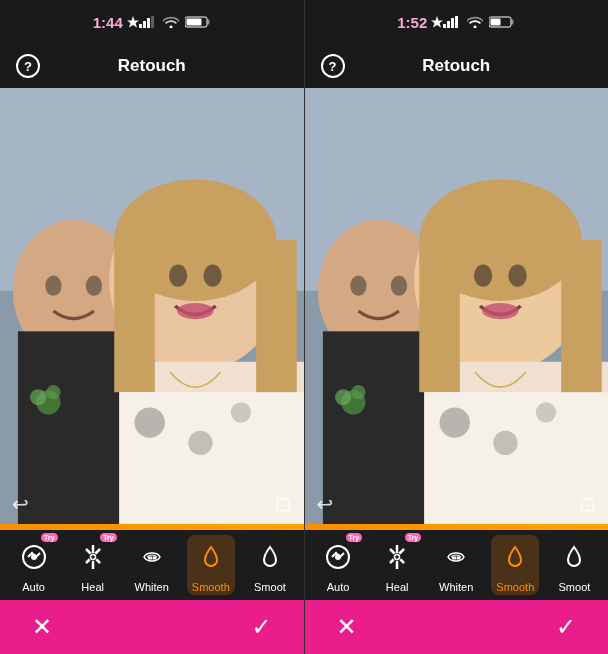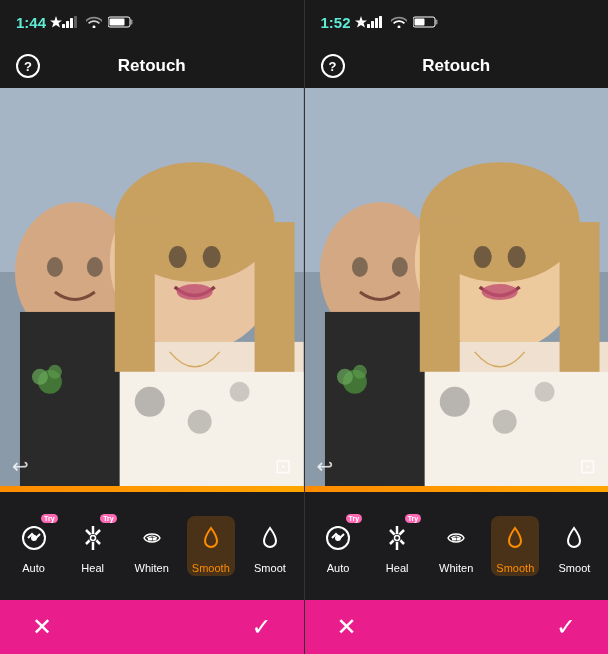--- a/index.html
+++ b/index.html
@@ -19,23 +19,23 @@
       display: flex;
       flex-direction: column;
       position: relative;
     }
 
     .status-bar {
       height: 44px;
       background: #1a1a1a;
       display: flex;
       align-items: center;
-      justify-content: flex-start;
+      justify-content: center;
       padding: 0 16px;
-      color: #5eead4;
+      color: #f9a8d4;
       font-size: 15px;
       font-weight: 600;
     }
 
     .status-left {
       display: flex;
       align-items: center;
       gap: 4px;
       font-size: 15px;
       font-weight: 600;
@@ -80,21 +80,21 @@
       position: relative;
       overflow: hidden;
     }
 
     .orange-bar {
       height: 6px;
       background: linear-gradient(90deg, #ff8c00, #ffa500);
     }
 
     .toolbar {
-      height: 108px;
+      height: 70px;
       background: #1c1c1e;
       display: flex;
       align-items: center;
       justify-content: space-around;
       padding: 0 4px;
       position: relative;
     }
 
     .tool-item {
       display: flex;

